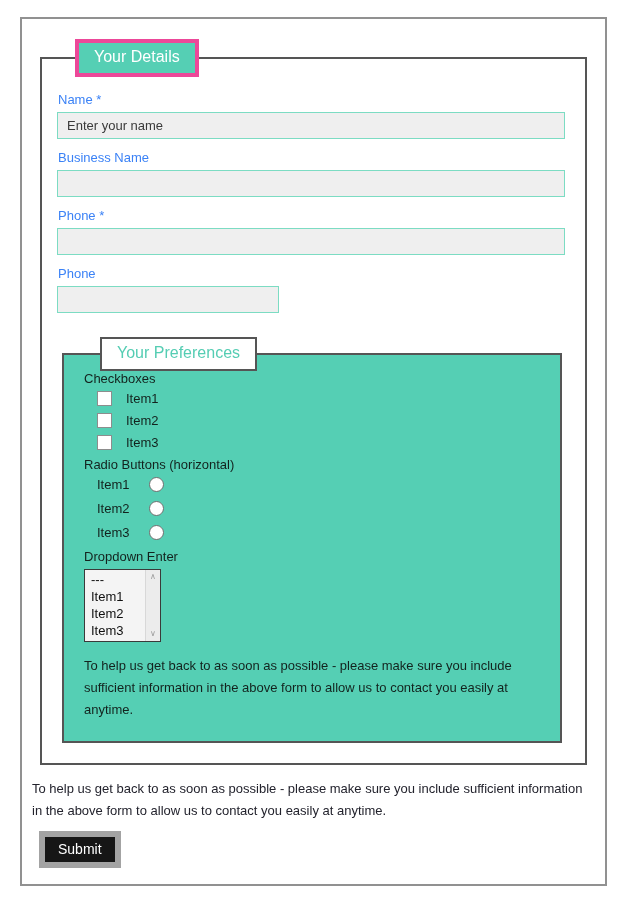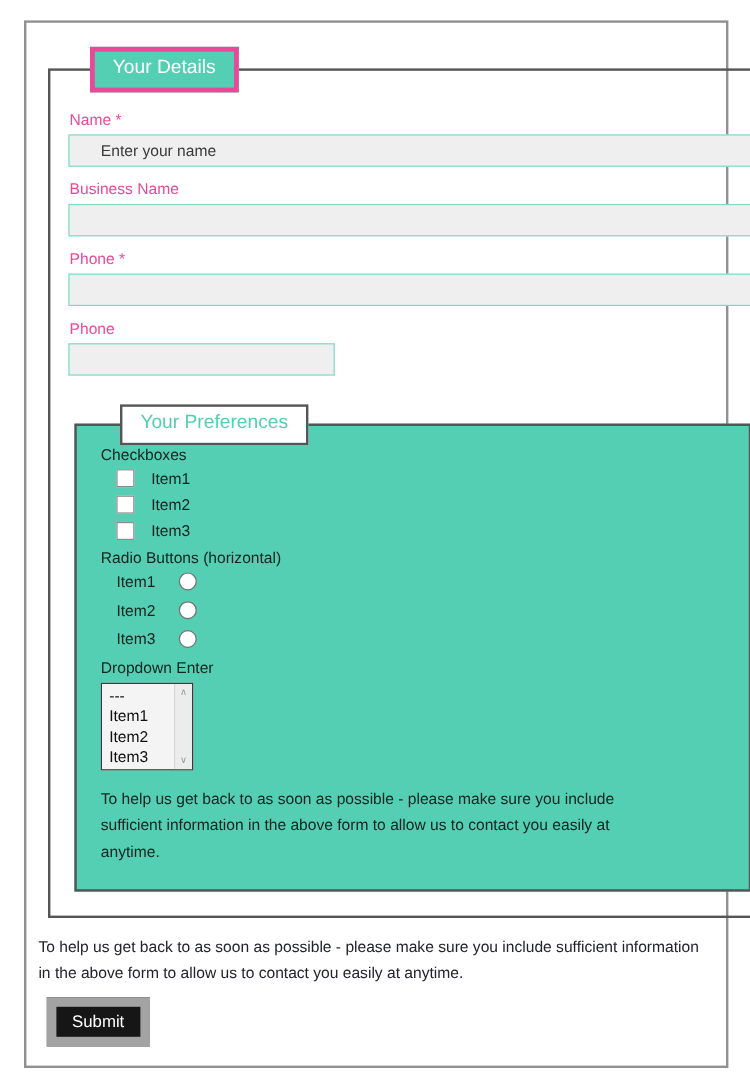--- a/index.html
+++ b/index.html
@@ -28,43 +28,43 @@
     background: #55cfb4;
     border: 4px solid #ec4899;
     color: #ffffff;
     font-size: 16px;
     padding: 5px 15px 7px 15px;
     margin-left: 18px;
   }
   .field-label {
     display: block;
     font-size: 13px;
-    color: #ec4899;
+    color: #3b82f6;
     margin: 11px 0 5px 1px;
   }
   input.text-input {
     width: 100%;
     height: 27px;
     background: #efefef;
     border: 1px solid #7cdcc3;
-    padding: 0 26px;
+    padding: 0 9px;
     font-size: 13px;
     color: #222;
     font-family: "Liberation Sans", sans-serif;
   }
   input.text-input::placeholder { color: #3a3a3a; opacity: 1; }
   .two-col { display: flex; gap: 0; }
   .col-phone  { width: 222px; }
   .col-mobile { width: 255px; }
 
   
   fieldset.prefs {
     background: #55cfb4;
     border: 2px solid #555555;
-    width: 564px;
+    width: 500px;
     margin: 24px 0 2px 5px;
     padding: 0 20px 12px 20px;
   }
   legend.prefs-legend {
     background: #ffffff;
     border: 2px solid #555555;
     color: #55cdb3;
     font-size: 16px;
     padding: 5px 15px 7px 15px;
     margin-left: 16px;
@@ -143,21 +143,21 @@
   .footer-note {
     font-size: 13px;
     color: #23232d;
     line-height: 22px;
     margin: 13px 2px 9px 2px;
     max-width: 566px;
   }
   button.submit {
     background: #161616;
     color: #ffffff;
-    border: 8px solid #a3a3a3;
+    border: 6px solid #a3a3a3;
     font-size: 14px;
     font-family: "Liberation Sans", sans-serif;
     padding: 4px 13px 5px 13px;
     margin-left: 9px;
     cursor: pointer;
   }
 </style>
 </head>
 <body>
 

